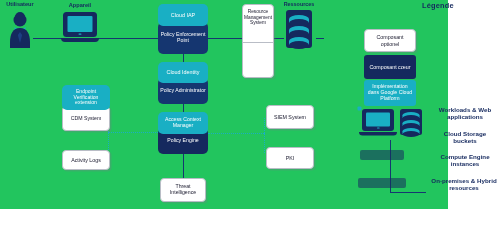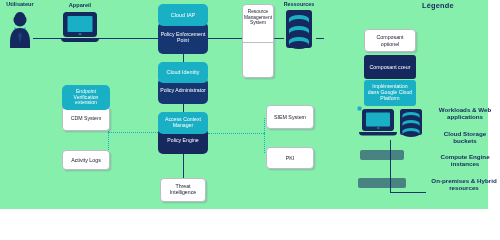--- a/index.html
+++ b/index.html
@@ -5,22 +5,22 @@
   * { box-sizing: border-box; }
   html, body {
     margin: 0; padding: 0;
     width: 500px; height: 209px;
     background: #ffffff;
     font-family: "Liberation Sans", sans-serif;
     overflow: hidden;
   }
   #canvas {
     position: relative;
-    width: 488px; height: 209px;
-    background: #86efac;
+    width: 448px; height: 209px;
+    background: #22c55e;
   }
 
   
   .node { position: absolute; }
 
   
   .stack { position: absolute; }
   .card {
     position: absolute; left: 0;
     width: 100%;

